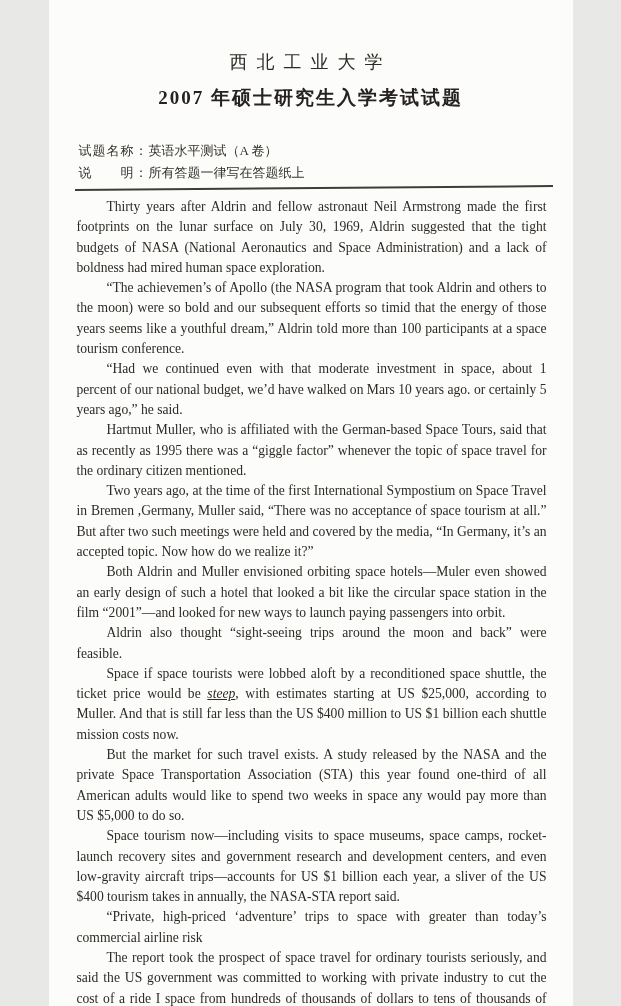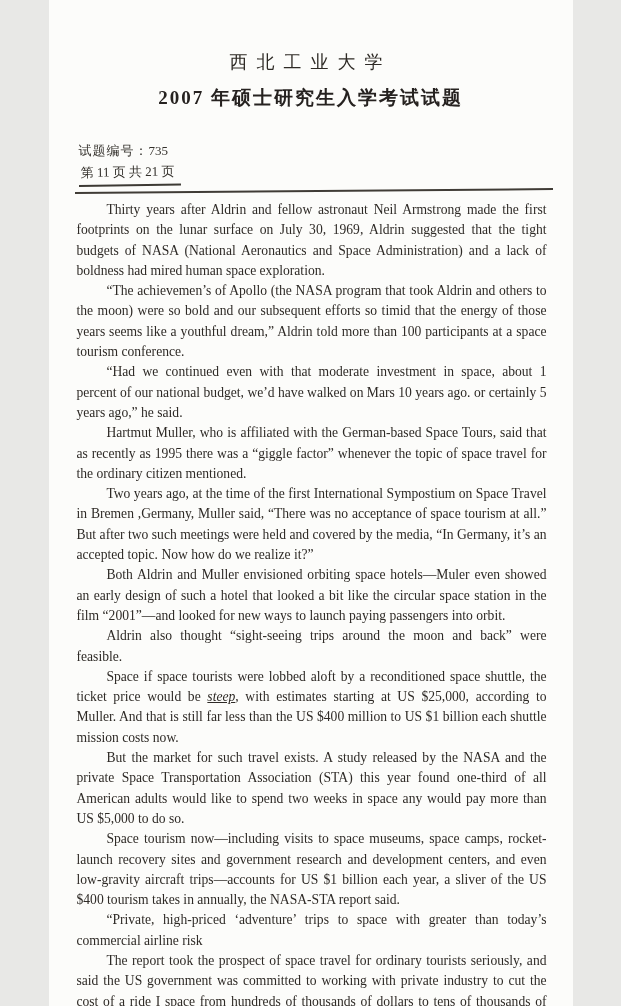--- a/index.html
+++ b/index.html
@@ -78,25 +78,27 @@
 <body>
 
 <div class="page">
 
   <div class="header">
     <h1 class="university">西北工业大学</h1>
     <h2 class="exam-title">2007 年硕士研究生入学考试试题</h2>
   </div>
 
   <div class="info">
-    <div class="info-right">
+    <div class="info-left">
       <div class="info-row">
-        <span class="info-label">试题编号：</span><span>735</span>
+        <span class="info-label">试题名称：</span><span>英语水平测试（A 卷）</span>
       </div>
-      <div class="info-row page-row">第 11 页 共 21 页</div>
+      <div class="info-row">
+        <span class="info-label">说　　明：</span><span>所有答题一律写在答题纸上</span>
+      </div>
     </div>
   </div>
 
   <div class="rule"></div>
 
   <div class="content">
       <p class="para indent"><span>Thirty years after Aldrin and fellow astronaut Neil Armstrong made the first footprints on the lunar surface on July 30, 1969, Aldrin suggested that the tight budgets of NASA (National Aeronautics and Space Administration) and a lack of boldness had mired human space exploration.</span></p>
       <p class="para indent"><span>“The achievemen’s of Apollo (the NASA program that took Aldrin and others to the moon) were so bold and our subsequent efforts so timid that the energy of those years seems like a youthful dream,” Aldrin told more than 100 participants at a space tourism conference.</span></p>
       <p class="para indent"><span>“Had we continued even with that moderate investment in space, about 1 percent of our national budget, we’d have walked on Mars 10 years ago. or certainly 5 years ago,” he said.</span></p>
       <p class="para indent"><span>Hartmut Muller, who is affiliated with the German-based Space Tours, said that as recently as 1995 there was a “giggle factor” whenever the topic of space travel for the ordinary citizen mentioned.</span></p>

